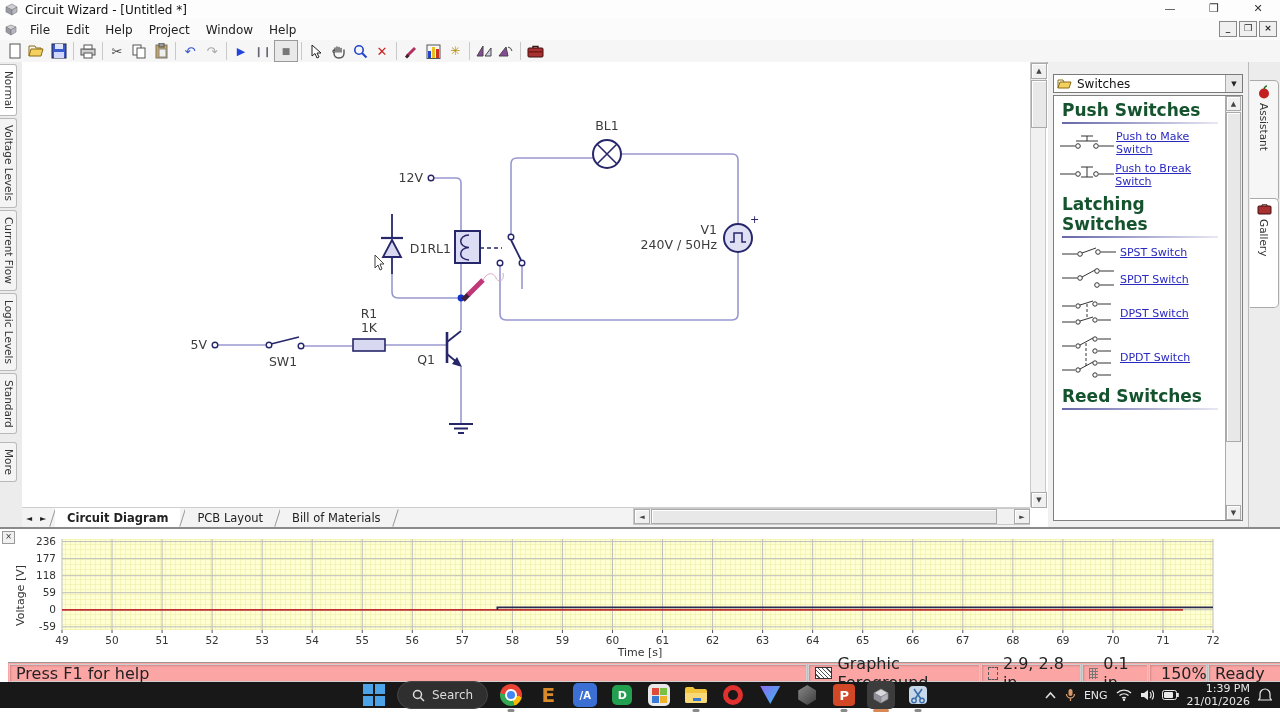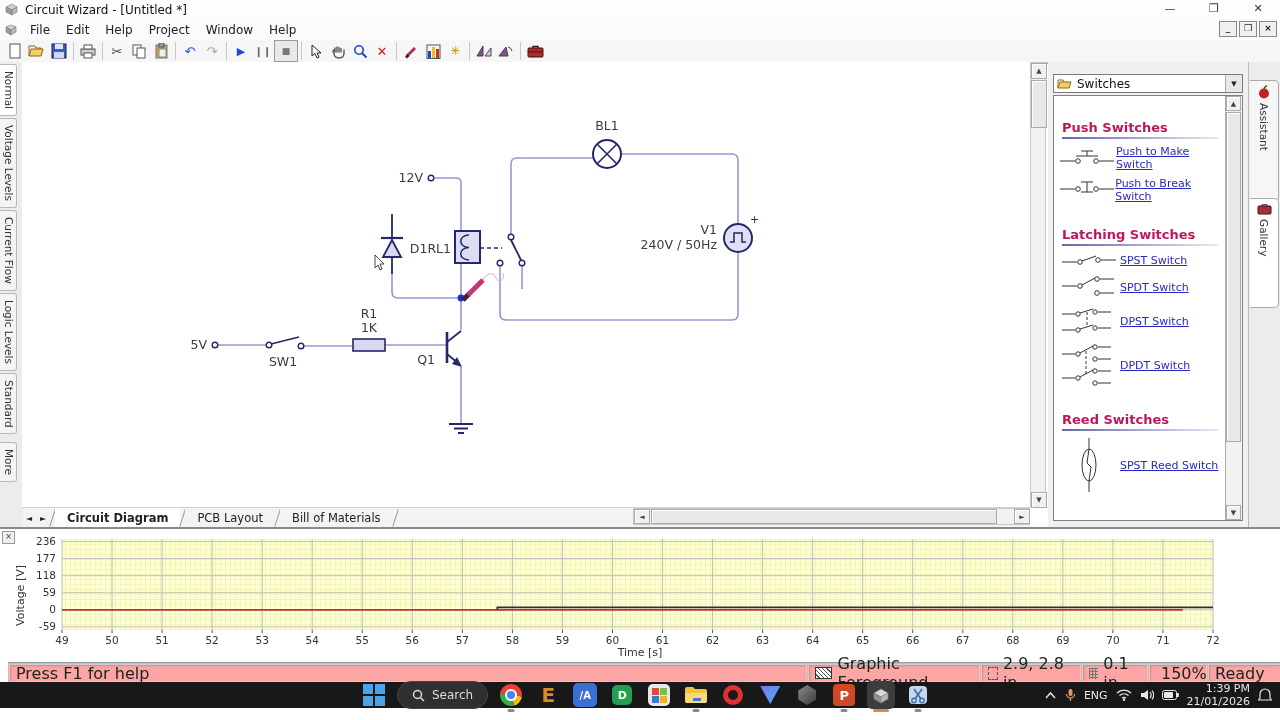--- a/index.html
+++ b/index.html
@@ -47,21 +47,21 @@
   .tabslash{width:1px;background:#999;transform:rotate(18deg);margin:1px 2px;}
   
   .rpanel{left:1048px;top:62px;width:200px;height:465px;background:#f0f0f0;}
   .combo{position:absolute;left:5px;top:12px;width:190px;height:19px;background:#fff;border:1px solid #7a7a7a;
          display:flex;align-items:center;box-sizing:border-box;}
   .combo .cval{flex:1;padding-left:4px;font-size:12px;color:#111;}
   .combo .cbtn{width:16px;height:100%;background:#e8e8e8;border-left:1px solid #aaa;display:flex;
                align-items:center;justify-content:center;font-size:7px;color:#222;}
   .glist{position:absolute;left:5px;top:33px;width:190px;height:426px;background:#fff;border:1px solid #808080;
          box-sizing:border-box;overflow:hidden;}
-  .ghead{font-size:13px;font-weight:bold;color:#be185d;margin:24px 8px 2px 8px;}
+  .ghead{font-size:17px;font-weight:bold;color:#14532d;margin:4px 8px 2px 8px;}
   .grule{height:2px;margin:0 8px 4px 8px;background:linear-gradient(to right,#6666aa,#e8e8f4);}
   .gitem{display:flex;align-items:center;margin:6px 4px 6px 4px;}
   .gicon{width:62px;display:flex;justify-content:center;}
   .glink{font-size:11px;color:#2929c0;text-decoration:underline;}
   .glscroll{position:absolute;right:0;top:0;width:16px;height:100%;background:#f2f2f2;border-left:1px solid #aaa;}
   
   .edgestrip{left:1248px;top:62px;width:32px;height:465px;background:#ececec;border-left:1px solid #bbb;}
   .etab{position:absolute;left:1px;width:28px;background:#f6f6f6;border:1px solid #aaa;border-left:none;
         border-radius:0 5px 5px 0;display:flex;flex-direction:column;align-items:center;padding:4px 0;}
   .etab .etxt{writing-mode:vertical-rl;font-size:10.5px;color:#333;margin-top:4px;}
@@ -493,33 +493,20 @@
                   <circle cx="34" cy="41" r="2.2"></circle>
                   <line x1="37" y1="41" x2="50" y2="41"></line>
                   <line x1="25" y1="9" x2="25" y2="33" stroke-dasharray="3,2"></line>
                 </g>
               </svg>
           </span>
           <a class="glink">DPDT Switch</a>
         </div>
         <div class="ghead">Reed Switches</div>
         <div class="grule"></div>
-        <div class="gitem">
-          <span class="gicon">
-            <svg width="24" height="56">
-                <g stroke="#333" fill="none">
-                  <line x1="12" y1="1" x2="12" y2="12"></line>
-                  <ellipse cx="12" cy="28" rx="7" ry="16"></ellipse>
-                  <path d="M12,12 L10,26 L14,30 L12,44"></path>
-                  <line x1="12" y1="44" x2="12" y2="55"></line>
-                </g>
-              </svg>
-          </span>
-          <a class="glink">SPST Reed Switch</a>
-        </div>
       </div>
       <div class="glscroll">
         <div class="sbbtn abs" style="left:0;top:0;width:15px;height:15px">▲</div>
         <div class="sbthumb abs" style="left:0;top:16px;width:15px;height:330px"></div>
         <div class="sbbtn abs" style="left:0;top:409px;width:15px;height:15px">▼</div>
       </div>
     </div>
   </div>
 
   <div class="abs edgestrip">

